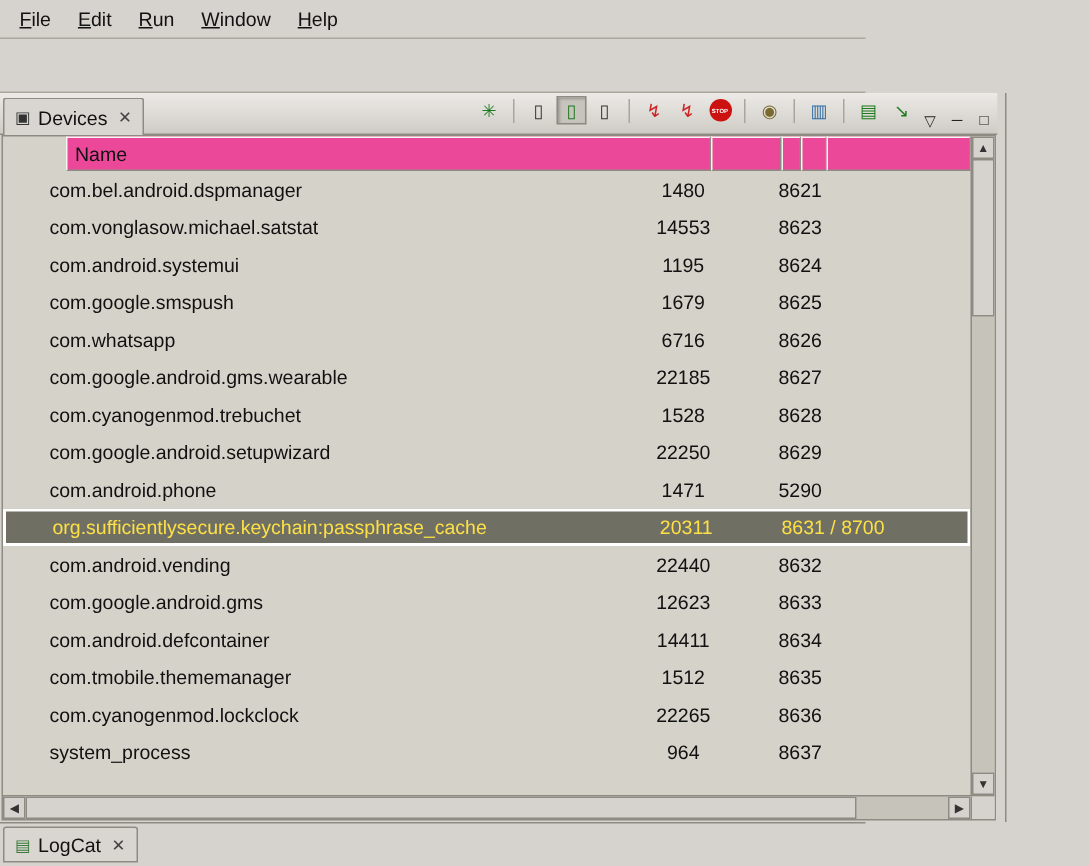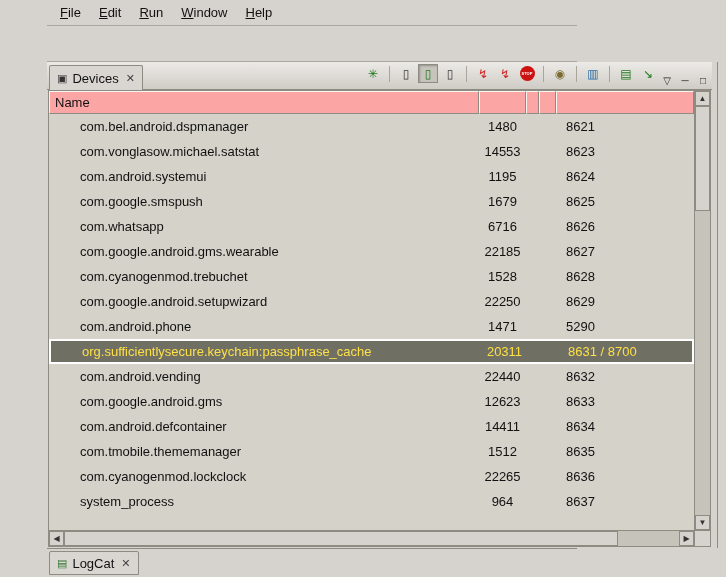--- a/index.html
+++ b/index.html
@@ -2,21 +2,21 @@
 <html><head>
 <meta charset="utf-8">
 <style>
   * { box-sizing: border-box; }
   html,body { margin:0; padding:0; }
   body {
     width:726px; height:577px; overflow:hidden;
     font-family:"Liberation Sans", sans-serif;
     font-size:13px; color:#111; background:#d6d3ce;
   }
-  .app { width:577px; height:577px; display:flex; flex-direction:column;padding-left:47px; }
+  .app { width:577px; height:577px; display:flex; flex-direction:column; }
 
   
   .menubar { height:26px; flex:none; display:flex; align-items:center; padding-left:4px;
              background:#d6d3ce; border-bottom:1px solid #aaa79f; }
   .menu-item { display:inline-block; padding:3px 9px; cursor:default; }
   .menu-item::first-letter { text-decoration:underline; }
 
   .toolbar-blank { height:36px; flex:none; background:#d6d3ce; border-bottom:1px solid #aaa79f; }
 
   
@@ -49,21 +49,21 @@
                  font-size:4px; font-weight:bold; display:flex; align-items:center;
                  justify-content:center; letter-spacing:0; }
   .win-btn { width:18px; height:17px; display:inline-flex; align-items:center;
              justify-content:center; font-size:10px; color:#222; }
 
   
   .table-outer { flex:1; min-height:0; margin:0 1px 1px 1px; border:1px solid #8e8b83;
                  background:#d5d2ca; display:flex; flex-direction:column; }
   .table-main { flex:1; min-height:0; display:flex; }
   .table-cols { flex:1; min-width:0; display:flex; flex-direction:column; }
-  .thead { height:23px; flex:none; display:flex; background:#fca5a5; }
+  .thead { height:23px; flex:none; display:flex; background:#ec4899;margin-left:42px; }
   .th { border-top:1px solid #f6f5f2; border-left:1px solid #f6f5f2;
         border-right:1px solid #8e8b83; border-bottom:1px solid #8e8b83;
         display:flex; align-items:center; padding-left:5px; overflow:hidden; }
   .w-name { width:430px; flex:none; }
   .w-pid  { width:47px;  flex:none; }
   .w-c3   { width:13px;  flex:none; }
   .w-c4   { width:17px;  flex:none; }
   .w-port { flex:1; min-width:0; }
   .tbody { flex:1; overflow:hidden; }
   .row { display:flex; height:25px; align-items:center; }

